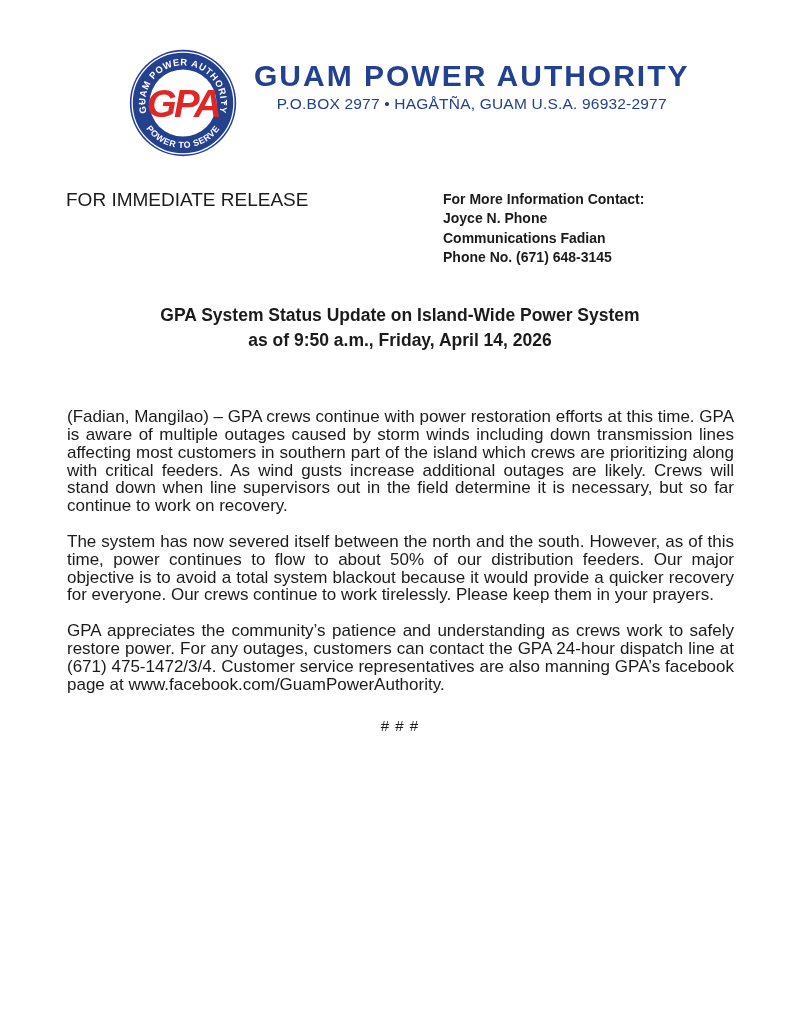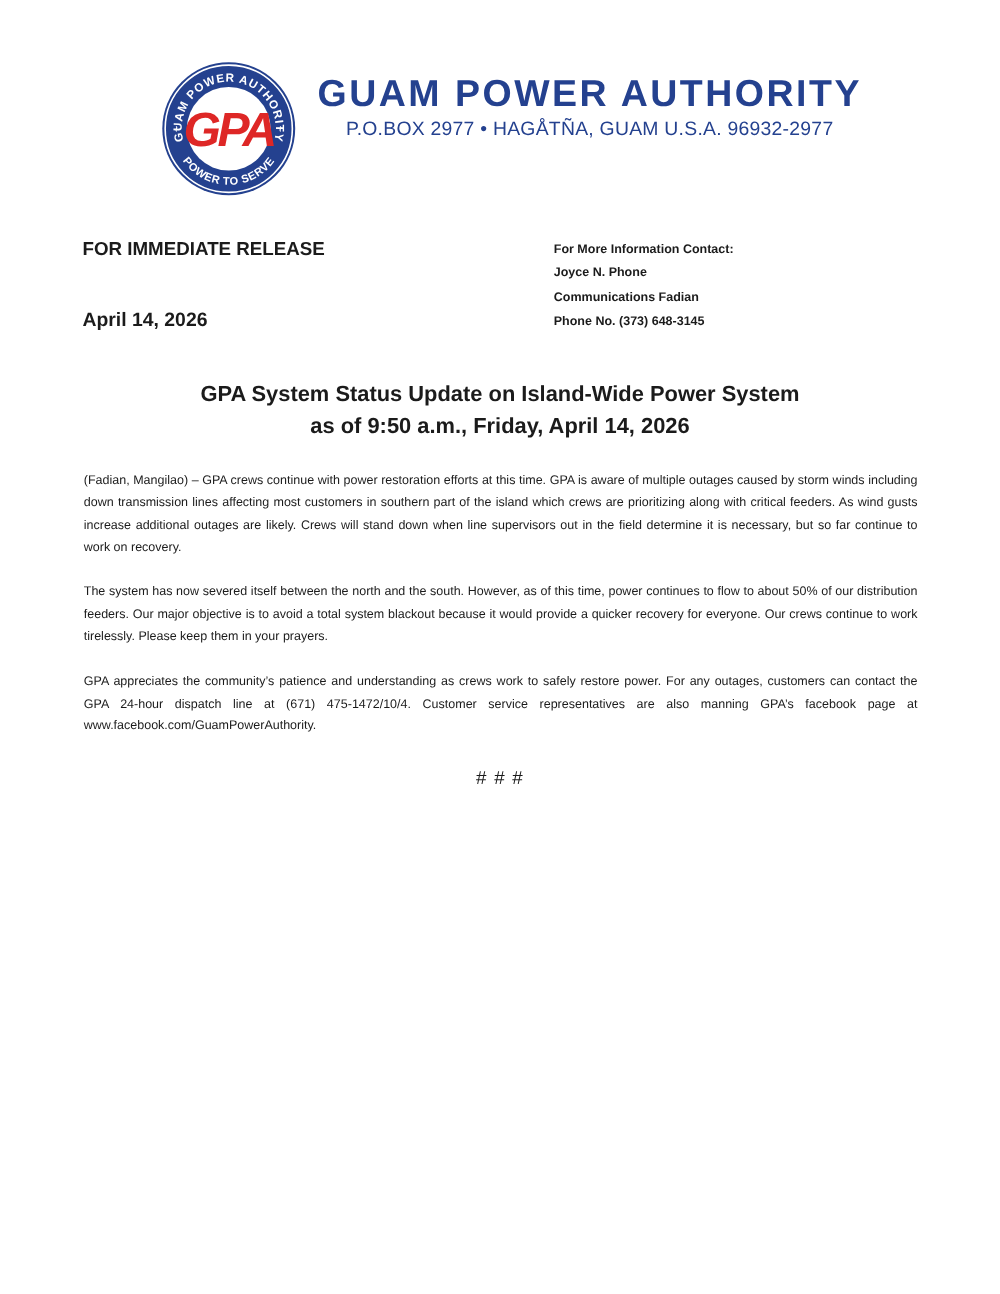--- a/index.html
+++ b/index.html
@@ -25,30 +25,30 @@
   .org-chamorro{
     color:var(--blue);font-size:17px;letter-spacing:2.6px;margin-top:5px;white-space:nowrap;
   }
   .org-address{
     color:var(--blue);font-size:15.5px;margin-top:3px;letter-spacing:.2px;white-space:nowrap;
   }
 
   
   .release-row{display:flex;margin:32px 66px 0 66px;}
   .release-left{width:377px;flex:0 0 auto;}
-  .release-label{font-weight:bold;font-size:15px;line-height:19.3px;}
+  .release-label{font-weight:normal;font-size:19px;line-height:19.3px;}
   .release-date{font-weight:bold;font-size:15.5px;line-height:19.3px;margin-top:38px;}
   .release-right{flex:1;}
-  .contact-line{font-weight:bold;font-size:10px;line-height:19.3px;}
+  .contact-line{font-weight:bold;font-size:14px;line-height:19.3px;}
 
   
   .doc-title{margin-top:36px;text-align:center;font-weight:bold;font-size:17.5px;line-height:24.5px;}
 
   
-  .body-text{margin:24px 66px 0 67px;font-size:10px;line-height:17.8px;text-align:justify;}
+  .body-text{margin:56px 66px 0 67px;font-size:17px;line-height:17.8px;text-align:justify;}
   .body-text p{margin:0 0 18px 0;}
 
   
   .end-mark{margin-top:24px;text-align:center;font-size:15px;letter-spacing:1px;}
 </style>
 </head>
 <body>
 
 <div class="page">
 
@@ -74,36 +74,35 @@
 
     <div class="head-text">
       <div class="org-name">GUAM POWER AUTHORITY</div>
       <div class="org-address">P.O.BOX 2977 • HAGÅTÑA, GUAM U.S.A. 96932-2977</div>
     </div>
   </div>
 
   <div class="release-row">
     <div class="release-left">
       <div class="release-label">FOR IMMEDIATE RELEASE</div>
-      <div class="release-date">April 14, 2026</div>
     </div>
     <div class="release-right">
       <div class="contact-line">For More Information Contact:</div>
       <div class="contact-line">Joyce N. Phone</div>
       <div class="contact-line">Communications Fadian</div>
-      <div class="contact-line">Phone No. (373) 648-3145</div>
+      <div class="contact-line">Phone No. (671) 648-3145</div>
     </div>
   </div>
 
   <div class="doc-title">
     <div>GPA System Status Update on Island-Wide Power System</div>
     <div>as of 9:50 a.m., Friday, April 14, 2026</div>
   </div>
 
   <div class="body-text">
     <p>(Fadian, Mangilao) – GPA crews continue with power restoration efforts at this time.  GPA is aware of multiple outages caused by storm winds including down transmission lines affecting most customers in southern part of the island which crews are prioritizing along with critical feeders.  As wind gusts increase additional outages are likely.   Crews will stand down when line supervisors out in the field determine it is necessary, but so far continue to work on recovery.</p>
     <p>The system has now severed itself between the north and the south. However, as of this time, power continues to flow to about 50% of our distribution feeders. Our major objective is to avoid a total system blackout because it would provide a quicker recovery for everyone. Our crews continue to work tirelessly. Please keep them in your prayers.</p>
-    <p>GPA appreciates the community’s patience and understanding as crews work to safely restore power. For any outages, customers can contact the GPA 24-hour dispatch line at (671) 475-1472/10/4. Customer service representatives are also manning GPA’s facebook page at www.facebook.com/GuamPowerAuthority.</p>
+    <p>GPA appreciates the community’s patience and understanding as crews work to safely restore power. For any outages, customers can contact the GPA 24-hour dispatch line at (671) 475-1472/3/4. Customer service representatives are also manning GPA’s facebook page at www.facebook.com/GuamPowerAuthority.</p>
   </div>
 
   <div class="end-mark"># # #</div>
 
 </div>
 
 </body></html>

